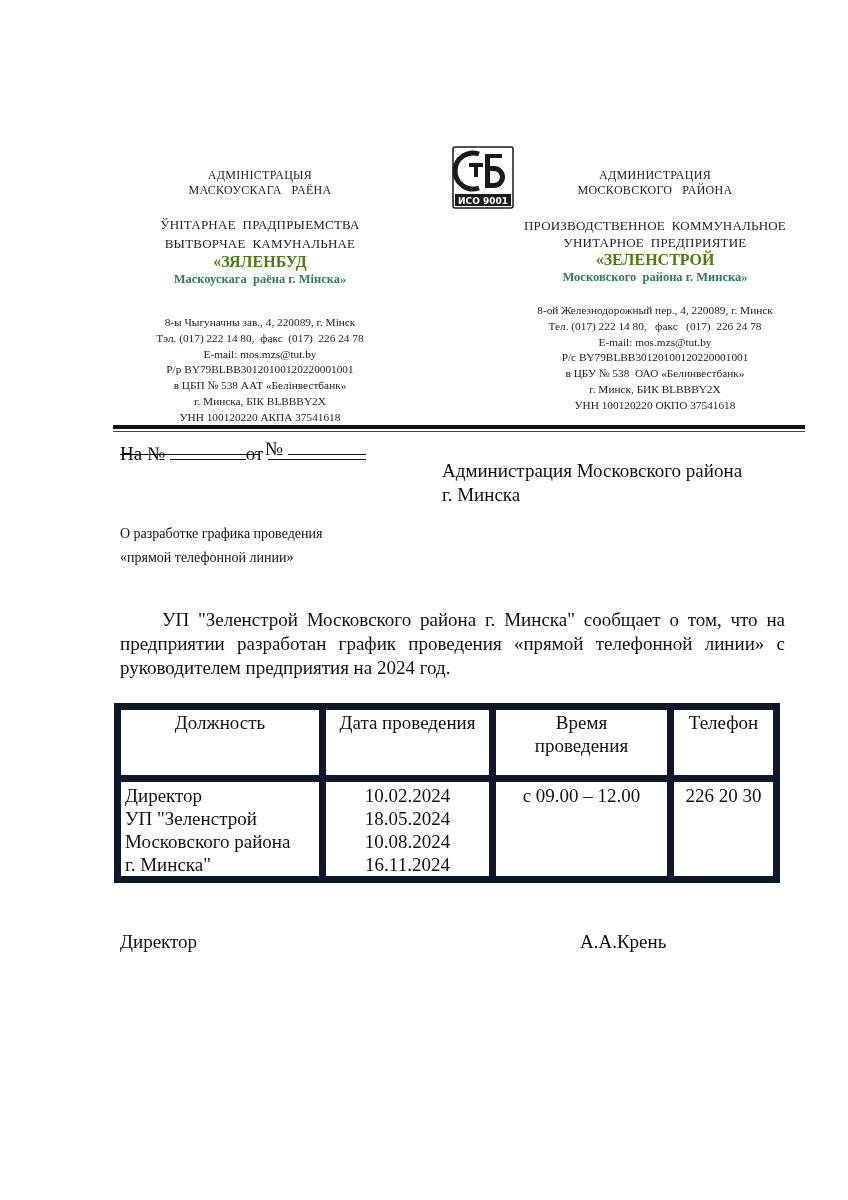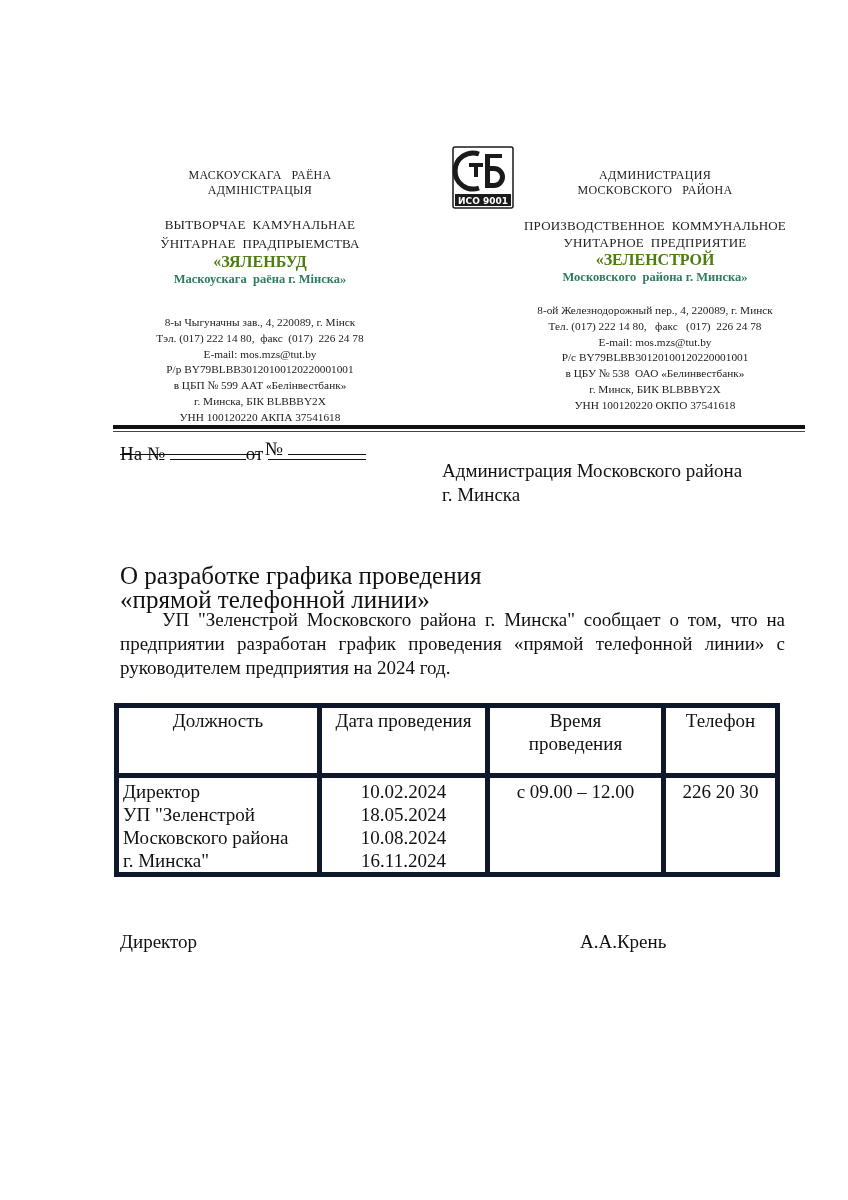--- a/index.html
+++ b/index.html
@@ -21,57 +21,57 @@
   .rule-thick { position: absolute; left: 113px; width: 692px; top: 425px; height: 4px; background: #111; }
   .rule-thin { position: absolute; left: 113px; width: 692px; top: 431px; height: 1px; background: #444; }
 
   .ref-line { position: absolute; font-size: 19px; left: 120px; color: #111; }
   .ref1 { top: 436px; }
   .ref2 { top: 441px; }
   .blank { display: inline-block; border-bottom: 1px solid #111; height: 18px; vertical-align: baseline; }
 
   .addressee { position: absolute; left: 442px; top: 459px; font-size: 19px; line-height: 24px; color: #111; }
 
-  .subject { position: absolute; left: 120px; top: 564px; font-size: 25px; line-height: 24px; color: #111; }
+  .subject { position: absolute; left: 120px; top: 522px; font-size: 14px; line-height: 24px; color: #111; }
 
   .body-text { position: absolute; left: 120px; width: 665px; top: 608px; font-size: 19px; line-height: 24px; text-align: justify; text-indent: 42px; color: #111; }
 
   table.schedule { position: absolute; left: 114px; top: 703px; width: 666px; border-collapse: collapse; font-family: "Liberation Serif", serif; font-size: 19px; color: #111; }
-  table.schedule th, table.schedule td { border: 5px solid #0f172a; vertical-align: top; padding: 0 4px; line-height: 23px; }
+  table.schedule th, table.schedule td { border: 7px solid #0f172a; vertical-align: top; padding: 0 4px; line-height: 23px; }
   table.schedule th { font-weight: normal; height: 64px; text-align: center; padding-top: 1px; }
   table.schedule td { padding-top: 2px; padding-bottom: 0; }
   .c1 { width: 190px; text-align: left; }
   .c2 { width: 155px; text-align: center; }
   .c3 { width: 163px; text-align: center; }
   .c4 { text-align: center; }
   .cell-line { display: block; }
 
   .sign-title { position: absolute; left: 120px; top: 931px; font-size: 19px; color: #111; }
   .sign-name { position: absolute; left: 580px; top: 931px; font-size: 19px; color: #111; }
 </style>
 </head>
 <body>
 
 <div class="hdr-col hdr-left">
   <div class="hdr-admin">
+    <div>АДМІНІСТРАЦЫЯ</div>
     <div style="white-space:pre">МАСКОУСКАГА   РАЁНА</div>
-    <div>АДМІНІСТРАЦЫЯ</div>
   </div>
   <div class="hdr-org">
+    <div style="white-space:pre">ЎНІТАРНАЕ  ПРАДПРЫЕМСТВА</div>
     <div style="white-space:pre">ВЫТВОРЧАЕ  КАМУНАЛЬНАЕ</div>
-    <div style="white-space:pre">ЎНІТАРНАЕ  ПРАДПРЫЕМСТВА</div>
   </div>
   <div class="hdr-brand">«ЗЯЛЕНБУД</div>
   <div class="hdr-sub" style="white-space:pre">Маскоускага  раёна г. Мінска»</div>
   <div class="hdr-contacts">
     <div>8-ы Чыгуначны зав., 4, 220089, г. Мінск</div>
     <div style="white-space:pre">Тэл. (017) 222 14 80,  факс  (017)  226 24 78</div>
     <div>E-mail: mos.mzs@tut.by</div>
     <div>Р/р BY79BLBB30120100120220001001</div>
-    <div>в ЦБП № 599 ААТ «Белінвестбанк»</div>
+    <div>в ЦБП № 538 ААТ «Белінвестбанк»</div>
     <div>г. Минска, БІК BLBBBY2X</div>
     <div>УНН 100120220 АКПА 37541618</div>
   </div>
 </div>
 
 <div class="logo">
   <svg width="62" height="63" viewBox="0 0 62 63">
     <rect x="1" y="1" width="60" height="61" rx="2" fill="#fff" stroke="#1a1a1a" stroke-width="1.5"></rect>
     <path d="M27 8 A 18 18 0 1 0 27 42" fill="none" stroke="#1a1a1a" stroke-width="5"></path>
     <rect x="17" y="17" width="14" height="4" fill="#1a1a1a"></rect>

